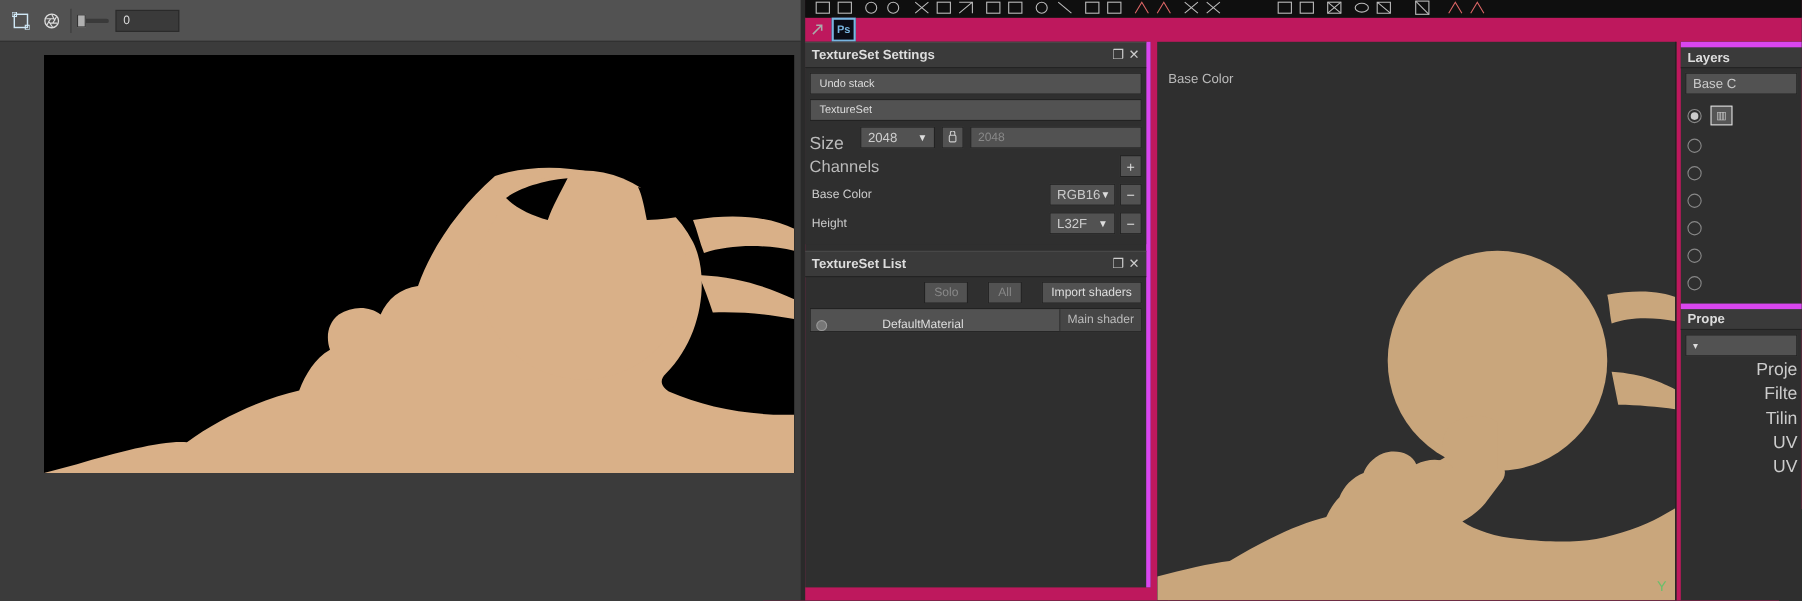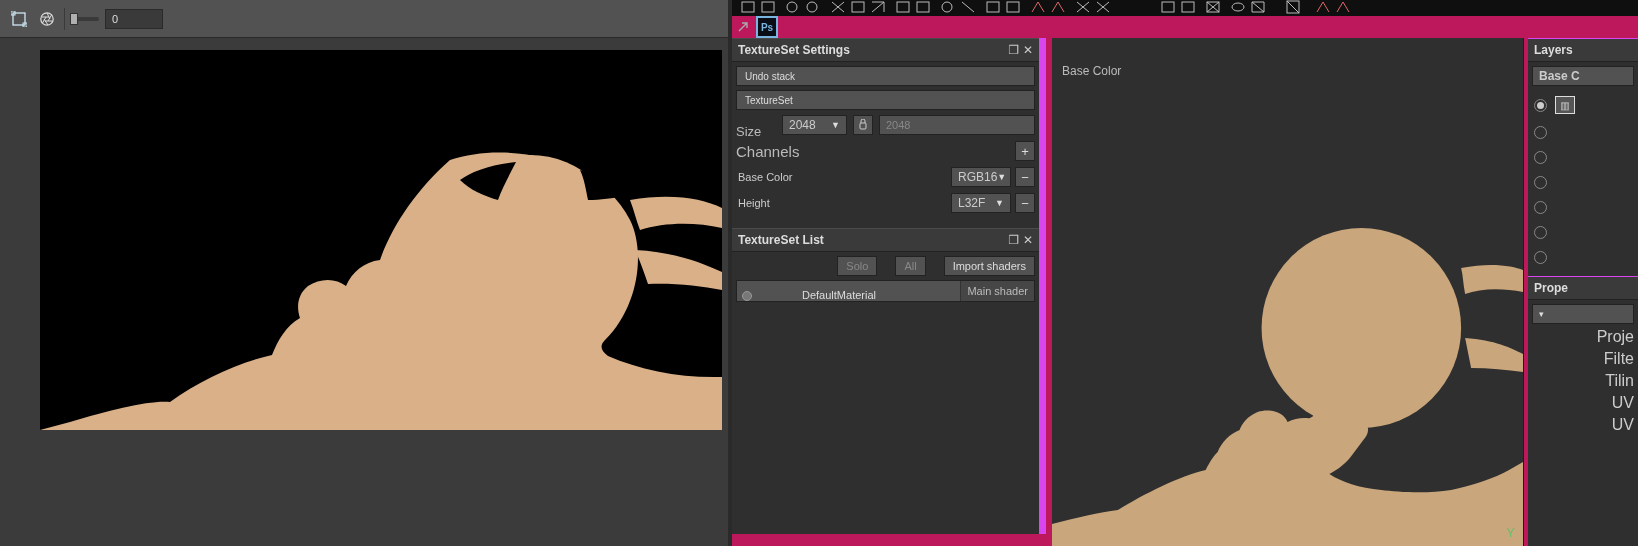--- a/index.html
+++ b/index.html
@@ -30,34 +30,34 @@
   .mid-topbar .strip { position:absolute; left:0; top:0; right:0; height:16px; background:#0f0f0f;}
   .mid-topbar svg { position:absolute; top:0;}
   
   .mid-row2 { position:absolute; left:0; top:16px; right:0; height:22px; display:flex; align-items:center; gap:6px; padding-left:4px;}
   .popout { width:14px; height:14px; display:flex; align-items:center; justify-content:center; color:#999;}
   .ps-logo { width:22px; height:22px; border:2px solid #78b5e0; display:flex; align-items:center; justify-content:center; font-weight:bold; color:#78b5e0; font-size:10px; background:#0a0c16;}
   
   .mid-columns { position:absolute; left:0; top:38px; right:0; bottom:0; }
   
   
-  .panels-col { position:absolute; left:0; top:0; width:314px; bottom:12px; background:#2f2f2f; border-right:7px solid #d946ef;}
+  .panels-col { position:absolute; left:0; top:0; width:314px; bottom:12px; background:#2f2f2f; border-right:4px solid #d946ef;}
   
   .panel { position:relative; }
   .panel-header { height:24px; background:#3a3a3a; display:flex; align-items:center; justify-content:space-between; padding:0 6px; border-top:1px solid #4a4a4a; border-bottom:1px solid #222;}
   .panel-header .title { font-weight:bold; color:#ddd; }
   .panel-header .ctrls { display:flex; gap:4px; color:#999; font-size:10px;}
   .panel-header .ctrls span { cursor:pointer;}
   
   .panel-body { background:#2f2f2f; padding:4px 4px 8px 4px; display:flex; flex-direction:column; gap:4px;}
   
   .full-row-btn { height:20px; background:#525252; border:1px solid #222; display:flex; align-items:center; padding:0 8px; color:#ddd; font-size:10px;}
   
   .kv-row { display:flex; align-items:center; gap:6px; height:22px;}
-  .kv-label { width:40px; color:#bbb; font-size:13px;margin-top:12px; }
+  .kv-label { width:40px; color:#bbb; font-size:16px;margin-top:12px; }
   .kv-select { flex:1; height:20px; background:#525252; border:1px solid #222; display:flex; align-items:center; justify-content:space-between; padding:0 6px; color:#ddd; font-size:11px;}
   .kv-select.sm { flex:none; width:60px;}
   .tiny-btn { width:20px; height:20px; background:#525252; border:1px solid #222; display:flex; align-items:center; justify-content:center; color:#ddd; font-size:13px;}
   .drop-caret { color:#ddd; font-size:9px;}
   .kv-inp { flex:1; height:20px; background:#525252; border:1px solid #222; color:#888; padding:0 6px; font-size:11px; }
   
   .channels-head { display:flex; align-items:center; justify-content:space-between; height:22px;}
   .channels-head .lbl { color:#bbb; font-size:15px;}
   
   .channel-row { display:flex; align-items:center; gap:4px; height:22px;}
@@ -74,22 +74,22 @@
   .material-row .shader { font-size:11px; color:#bbb; background:#464646; height:100%; display:flex; align-items:center; padding:0 6px; border-left:1px solid #333;}
   
   
   .viewport-col { position:absolute; left:320px; top:0; width:472px; bottom:0; background:#2f2f2f; border-right:1px solid #1e1e1e;}
   .viewport-label { position:absolute; left:10px; top:26px; color:#bbb; font-size:12px;}
   .viewport-canvas { position:absolute; left:0; top:0; right:0; bottom:0; overflow:hidden;}
   .axis-y { position:absolute; right:8px; bottom:6px; color:#6bbf6b; font-size:13px;}
   
   
   .right-col { position:absolute; left:796px; top:0; right:0; bottom:0; background:#2f2f2f;}
-  .rc-header1 { height:24px; background:#3a3a3a; display:flex; align-items:center; padding:0 6px; font-weight:bold; color:#ddd; border-top:1px solid #d946ef; border-bottom:1px solid #222;}
-  .rc-row { height:20px; background:#525252; border:1px solid #222; margin:4px; display:flex; align-items:center; padding:0 6px; color:#ddd; font-size:11px; justify-content:space-between;font-weight:bold;}
+  .rc-header1 { height:24px; background:#3a3a3a; display:flex; align-items:center; padding:0 6px; font-weight:bold; color:#ddd; border-top:5px solid #d946ef; border-bottom:1px solid #222;}
+  .rc-row { height:20px; background:#525252; border:1px solid #222; margin:4px; display:flex; align-items:center; padding:0 6px; color:#ddd; font-size:11px; justify-content:space-between;}
   
   .radio-col { display:flex; flex-direction:column; gap:12px; padding:6px 0 6px 6px; align-items:flex-start;}
   .radio-line { display:flex; align-items:center; gap:8px;}
   .radio-outline { width:13px; height:13px; border-radius:50%; border:1px solid #888; display:flex; align-items:center; justify-content:center;}
   .radio-outline.on::after { content:''; width:7px; height:7px; border-radius:50%; background:#ccc;}
   .sq-icon { width:20px; height:18px; border:1px solid #888; background:#444; display:flex; align-items:center; justify-content:center; font-size:10px; color:#ccc;}
   .sq-icon.sel { border-color:#ddd; background:#555;}
   
   .props-body { padding:4px; display:flex; flex-direction:column; gap:4px;}
   .props-body .line { display:flex; justify-content:flex-end; align-items:center; height:18px; color:#ccc; font-size:16px;}

